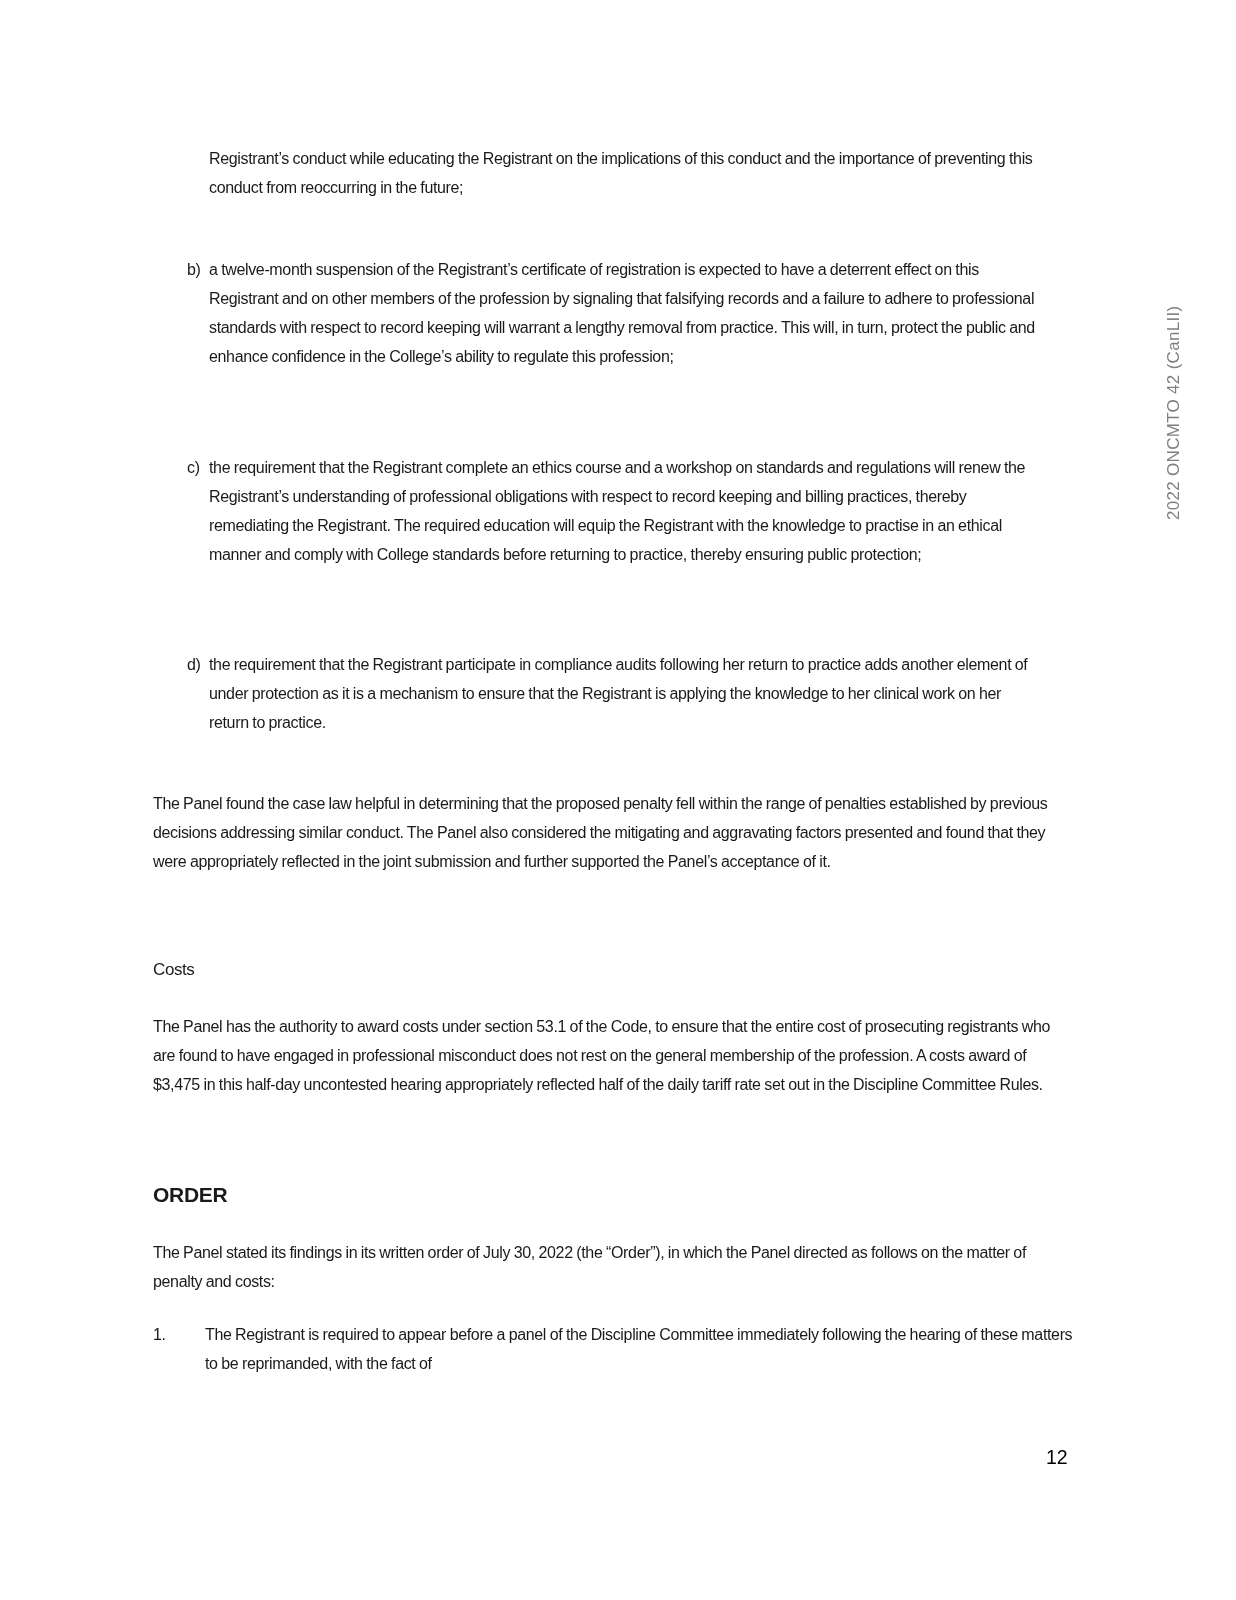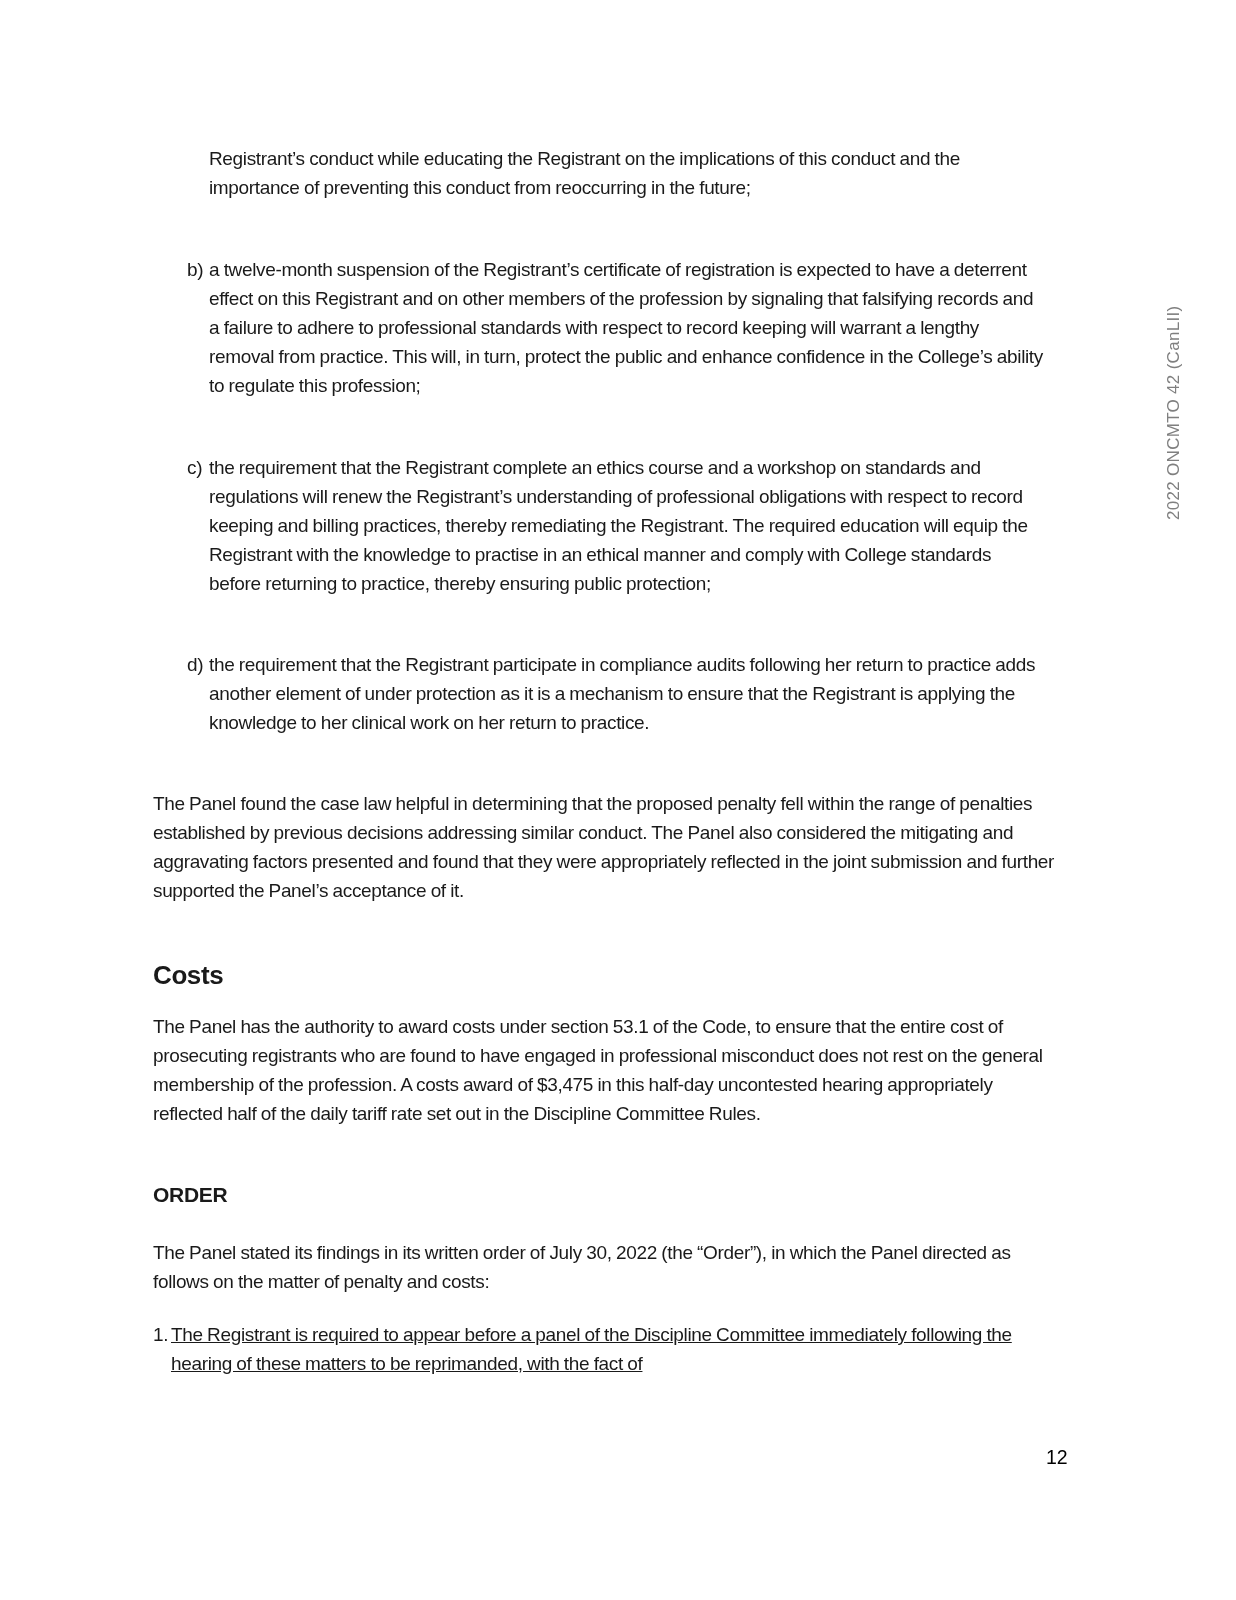--- a/index.html
+++ b/index.html
@@ -16,21 +16,21 @@
       color: #1a1a1a;
     }
     .page {
       position: absolute;
       left: 0; top: 0;
       width: 1236px;
       height: 1600px;
       background: #ffffff;
     }
     .text {
-      font-size: 19px;
+      font-size: 16px;
       line-height: 29px;
       letter-spacing: -0.35px;
       word-spacing: -0.5px;
       transform-origin: left top;
     }
     .block {
       position: absolute;
       left: 153px;
       width: 905px;
     }
@@ -49,29 +49,28 @@
       left: 56px;
       width: 834px;
     }
     .order-marker {
       position: absolute;
       left: 0;
       top: 0;
     }
     .order-body {
       position: absolute;
-      left: 18px;
+      left: 52px;
       width: 880px;
-      text-decoration: underline;
     }
     .subheading {
       position: absolute;
       left: 153px;
-      font-weight: bold;
-      font-size: 26px;
+      font-weight: normal;
+      font-size: 17px;
       letter-spacing: -0.4px;
     }
     .heading {
       position: absolute;
       left: 153px;
       font-weight: bold;
       font-size: 21px;
       letter-spacing: -0.3px;
     }
     .side-citation {

